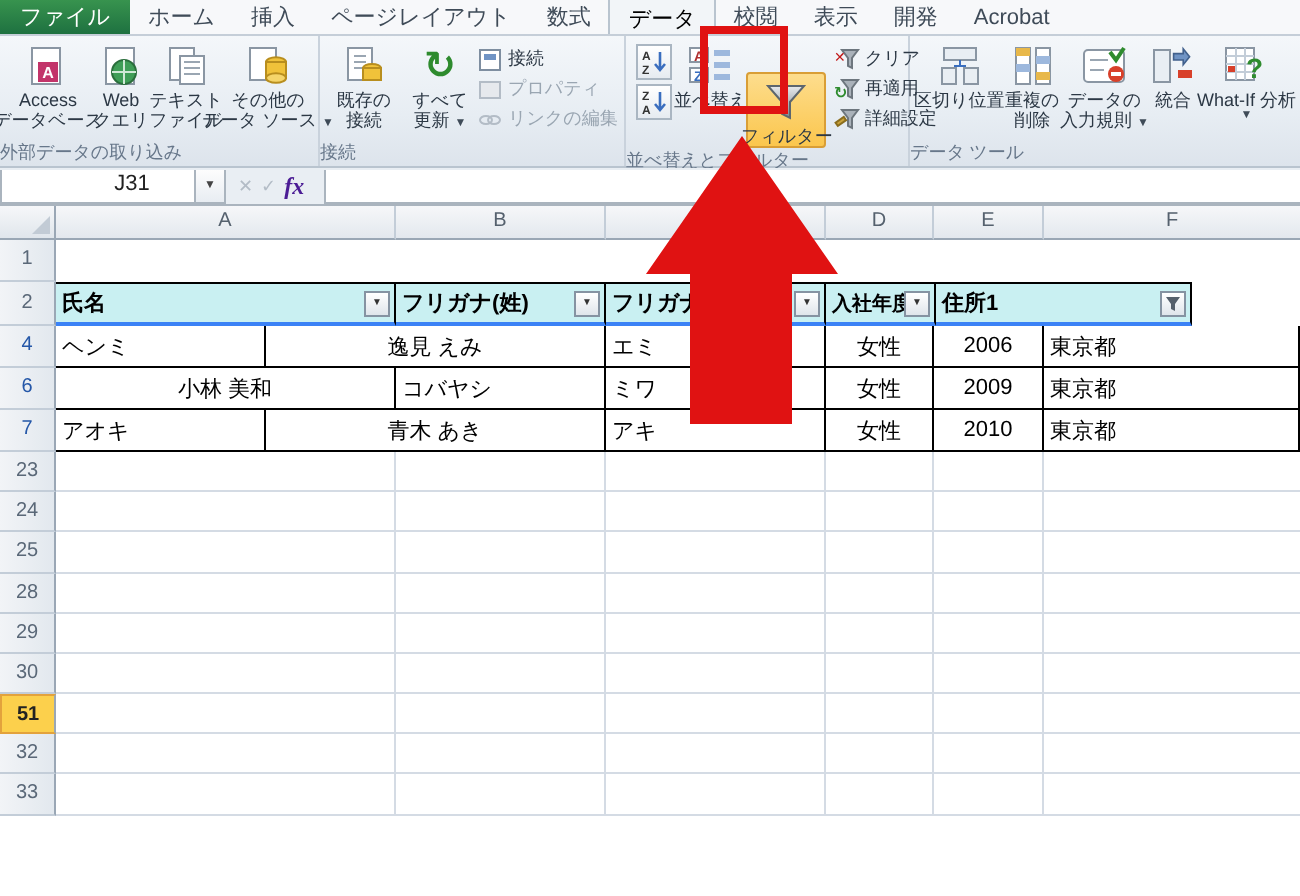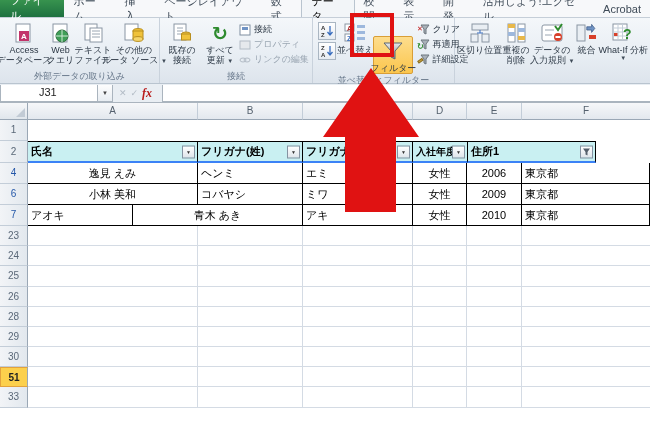--- a/index.html
+++ b/index.html
@@ -13,43 +13,43 @@
   .tab{font-size:11px;color:#3f4b58;padding:2px 9px 1px 9px;height:18px;display:flex;align-items:center;cursor:default;}
   .tab.file{background:linear-gradient(#39954f,#1e7140);color:#fff;padding:2px 10px;}
   .tab.selected{background:#f2f5f8;border:1px solid #b9c4cf;border-bottom:none;color:#000;}
 
   
   .ribbon{position:absolute;left:0;top:18px;width:650px;height:66px;
           background:linear-gradient(#f4f7fa,#e7edf3 60%,#dde4ec);
           border-bottom:1px solid #b9c4cf;display:flex;}
   .group{position:relative;height:100%;border-right:1px solid #c9d2dc;display:flex;flex-direction:column;}
   .g-content{flex:1;display:flex;align-items:flex-start;padding:1px 2px 0 2px;}
-  .g-label{height:13px;font-size:9px;color:#67778a;text-align:center;line-height:12px;white-space:nowrap;font-family:Liberation Serif, serif;}
+  .g-label{height:13px;font-size:9px;color:#67778a;text-align:left;line-height:12px;white-space:nowrap;font-family:Liberation Serif, serif;}
   .bigbtn{width:44px;display:flex;flex-direction:column;align-items:center;padding-top:2px;cursor:default;}
   .bigbtn .ic{height:24px;display:flex;align-items:center;justify-content:center;}
   .bigbtn .l{font-size:9px;line-height:10px;color:#2c3845;text-align:center;white-space:nowrap;}
   .caret{font-size:6px;color:#3f4b58;line-height:6px;}
   .smallcol{display:flex;flex-direction:column;justify-content:flex-start;padding-top:3px;}
   .smallbtn{display:flex;align-items:center;height:15px;font-size:9px;color:#2c3845;white-space:nowrap;}
   .smallbtn.disabled{color:#9aa6b2;}
   .smallbtn .sic{width:14px;height:12px;display:flex;align-items:center;justify-content:center;margin-right:2px;}
   .sorticons{display:flex;flex-direction:column;gap:2px;padding:3px 1px 0 3px;}
   .sqbtn{width:18px;height:18px;border:1px solid #aab6c2;background:linear-gradient(#fff,#e6ebf1);
          display:flex;align-items:center;justify-content:center;}
   .filterbtn{background:linear-gradient(#fddd8d,#fbc64d);border:1px solid #d99e36;border-radius:2px;
              width:40px;margin-top:17px;}
   
   .fbar{position:absolute;left:0;top:84px;width:650px;height:19px;background:#e9eef3;
         border-bottom:1px solid #aab4be;display:flex;align-items:center;font-size:11px;}
   .namebox{width:98px;height:17px;background:#fff;border:1px solid #aab4be;border-top:none;
-           padding:1px 4px 0 38px;color:#222;}
+           padding:1px 4px 0 38px;color:#222;text-align:center;}
   .nbcaret{width:15px;height:17px;border:1px solid #aab4be;border-left:none;border-top:none;background:linear-gradient(#fdfdfd,#e8edf2);
            font-size:6px;color:#444;display:flex;align-items:center;justify-content:center;}
   .fxbtns{display:flex;align-items:center;gap:4px;padding:0 6px;color:#b3bcc6;font-size:9px;}
-  .fx{font-family:"Liberation Serif","DejaVu Serif",serif;font-style:italic;font-weight:bold;color:#b91c1c;font-size:12px;text-align:center;}
+  .fx{font-family:"Liberation Serif","DejaVu Serif",serif;font-style:italic;font-weight:bold;color:#4c1d95;font-size:12px;text-align:center;}
   .ffield{flex:1;height:17px;background:#fff;border:1px solid #aab4be;border-right:none;border-top:none;margin-left:4px;}
 
   
   .sheet{position:absolute;left:0;top:103px;width:650px;height:345px;background:#fff;}
   .colheads{display:flex;height:17px;}
   .cornercell{width:28px;height:17px;background:linear-gradient(#f6f7f9,#e0e6ec);
               border-right:1px solid #9aa7b5;border-bottom:1px solid #9aa7b5;position:relative;}
   .cornercell:after{content:"";position:absolute;right:2px;bottom:2px;border-left:9px solid transparent;
                     border-bottom:9px solid #c2cbd5;}
   .ch{height:17px;background:linear-gradient(#f6f7f9,#e3e8ee);border-right:1px solid #c3cdd8;
@@ -87,21 +87,20 @@
   <div class="tabrow">
     <div class="tab file">ファイル</div>
     <div class="tab">ホーム</div>
     <div class="tab">挿入</div>
     <div class="tab">ページレイアウト</div>
     <div class="tab">数式</div>
     <div class="tab selected">データ</div>
     <div class="tab">校閲</div>
     <div class="tab">表示</div>
     <div class="tab">開発</div>
-    <div class="tab">活用しよう!エクセル</div>
     <div class="tab">Acrobat</div>
   </div>
 
   <div class="ribbon">
 
     <div class="group" style="width:160px">
       <div class="g-content">
         <div class="bigbtn">
           <span class="ic">
             <svg width="22" height="22">
@@ -337,20 +336,21 @@
                 <rect x="2" y="2" width="14" height="16" fill="#fff" stroke="#8a96a3"></rect>
                 <path d="M2 6h14 M2 10h14 M2 14h14 M7 2v16 M11.5 2v16" stroke="#c3cdd8"></path>
                 <rect x="3" y="11" width="3.5" height="3" fill="#d8402a"></rect>
                 <text x="12" y="17" font-size="14" fill="#2e8b2e" font-weight="bold">?</text>
               </svg>
           </span>
           <span class="l"><span>What-If 分析</span></span>
           <span class="caret">▼</span>
         </div>
       </div>
+      <div class="g-label">データ ツール</div>
     </div>
   </div>
 
   <div class="fbar">
     <div class="namebox">J31</div>
     <div class="nbcaret">▼</div>
     <div class="fxbtns">
       <span>✕</span>
       <span>✓</span>
       <span class="fx">fx</span>
@@ -403,22 +403,22 @@
         <span class="fbtn">
             <svg width="9" height="9">
               <polygon points="1,1 8,1 5.5,4.5 5.5,8 3.5,7 3.5,4.5" fill="#55606c"></polygon>
             </svg>
           </span>
         </div>
     </div>
 
     <div class="rw dat" style="height:21px">
       <div class="rh blue" style="line-height:20px">4</div>
+      <div class="cell cB t al-l">ヘンミ</div>
       <div class="cell cA t al-c">逸見 えみ</div>
-      <div class="cell cB t al-l">ヘンミ</div>
       <div class="cell cC t al-l">エミ</div>
       <div class="cell cD t al-c">女性</div>
       <div class="cell cE t al-c">2006</div>
       <div class="cell cF t al-l">東京都</div>
     </div>
     <div class="rw dat" style="height:21px">
       <div class="rh blue" style="line-height:20px">6</div>
       <div class="cell cA t al-c">小林 美和</div>
       <div class="cell cB t al-l">コバヤシ</div>
       <div class="cell cC t al-l">ミワ</div>
@@ -457,29 +457,20 @@
     <div class="erow">
         <div class="rh" style="line-height:19px">25</div>
         <div class="cell cA ecell"></div>
         <div class="cell cB ecell"></div>
         <div class="cell cC ecell"></div>
         <div class="cell cD ecell"></div>
         <div class="cell cE ecell"></div>
         <div class="cell cF ecell last"></div>
       </div>
     <div class="erow">
-        <div class="rh" style="line-height:19px">26</div>
-        <div class="cell cA ecell"></div>
-        <div class="cell cB ecell"></div>
-        <div class="cell cC ecell"></div>
-        <div class="cell cD ecell"></div>
-        <div class="cell cE ecell"></div>
-        <div class="cell cF ecell last"></div>
-      </div>
-    <div class="erow">
         <div class="rh" style="line-height:19px">28</div>
         <div class="cell cA ecell"></div>
         <div class="cell cB ecell"></div>
         <div class="cell cC ecell"></div>
         <div class="cell cD ecell"></div>
         <div class="cell cE ecell"></div>
         <div class="cell cF ecell last"></div>
       </div>
     <div class="erow">
         <div class="rh" style="line-height:19px">29</div>
@@ -494,20 +485,29 @@
         <div class="rh" style="line-height:19px">30</div>
         <div class="cell cA ecell"></div>
         <div class="cell cB ecell"></div>
         <div class="cell cC ecell"></div>
         <div class="cell cD ecell"></div>
         <div class="cell cE ecell"></div>
         <div class="cell cF ecell last"></div>
       </div>
     <div class="erow">
         <div class="rh active" style="line-height:19px">51</div>
+        <div class="cell cA ecell"></div>
+        <div class="cell cB ecell"></div>
+        <div class="cell cC ecell"></div>
+        <div class="cell cD ecell"></div>
+        <div class="cell cE ecell"></div>
+        <div class="cell cF ecell last"></div>
+      </div>
+    <div class="erow">
+        <div class="rh" style="line-height:19px">32</div>
         <div class="cell cA ecell"></div>
         <div class="cell cB ecell"></div>
         <div class="cell cC ecell"></div>
         <div class="cell cD ecell"></div>
         <div class="cell cE ecell"></div>
         <div class="cell cF ecell last"></div>
       </div>
     <div class="erow">
         <div class="rh" style="line-height:19px">33</div>
         <div class="cell cA ecell"></div>

